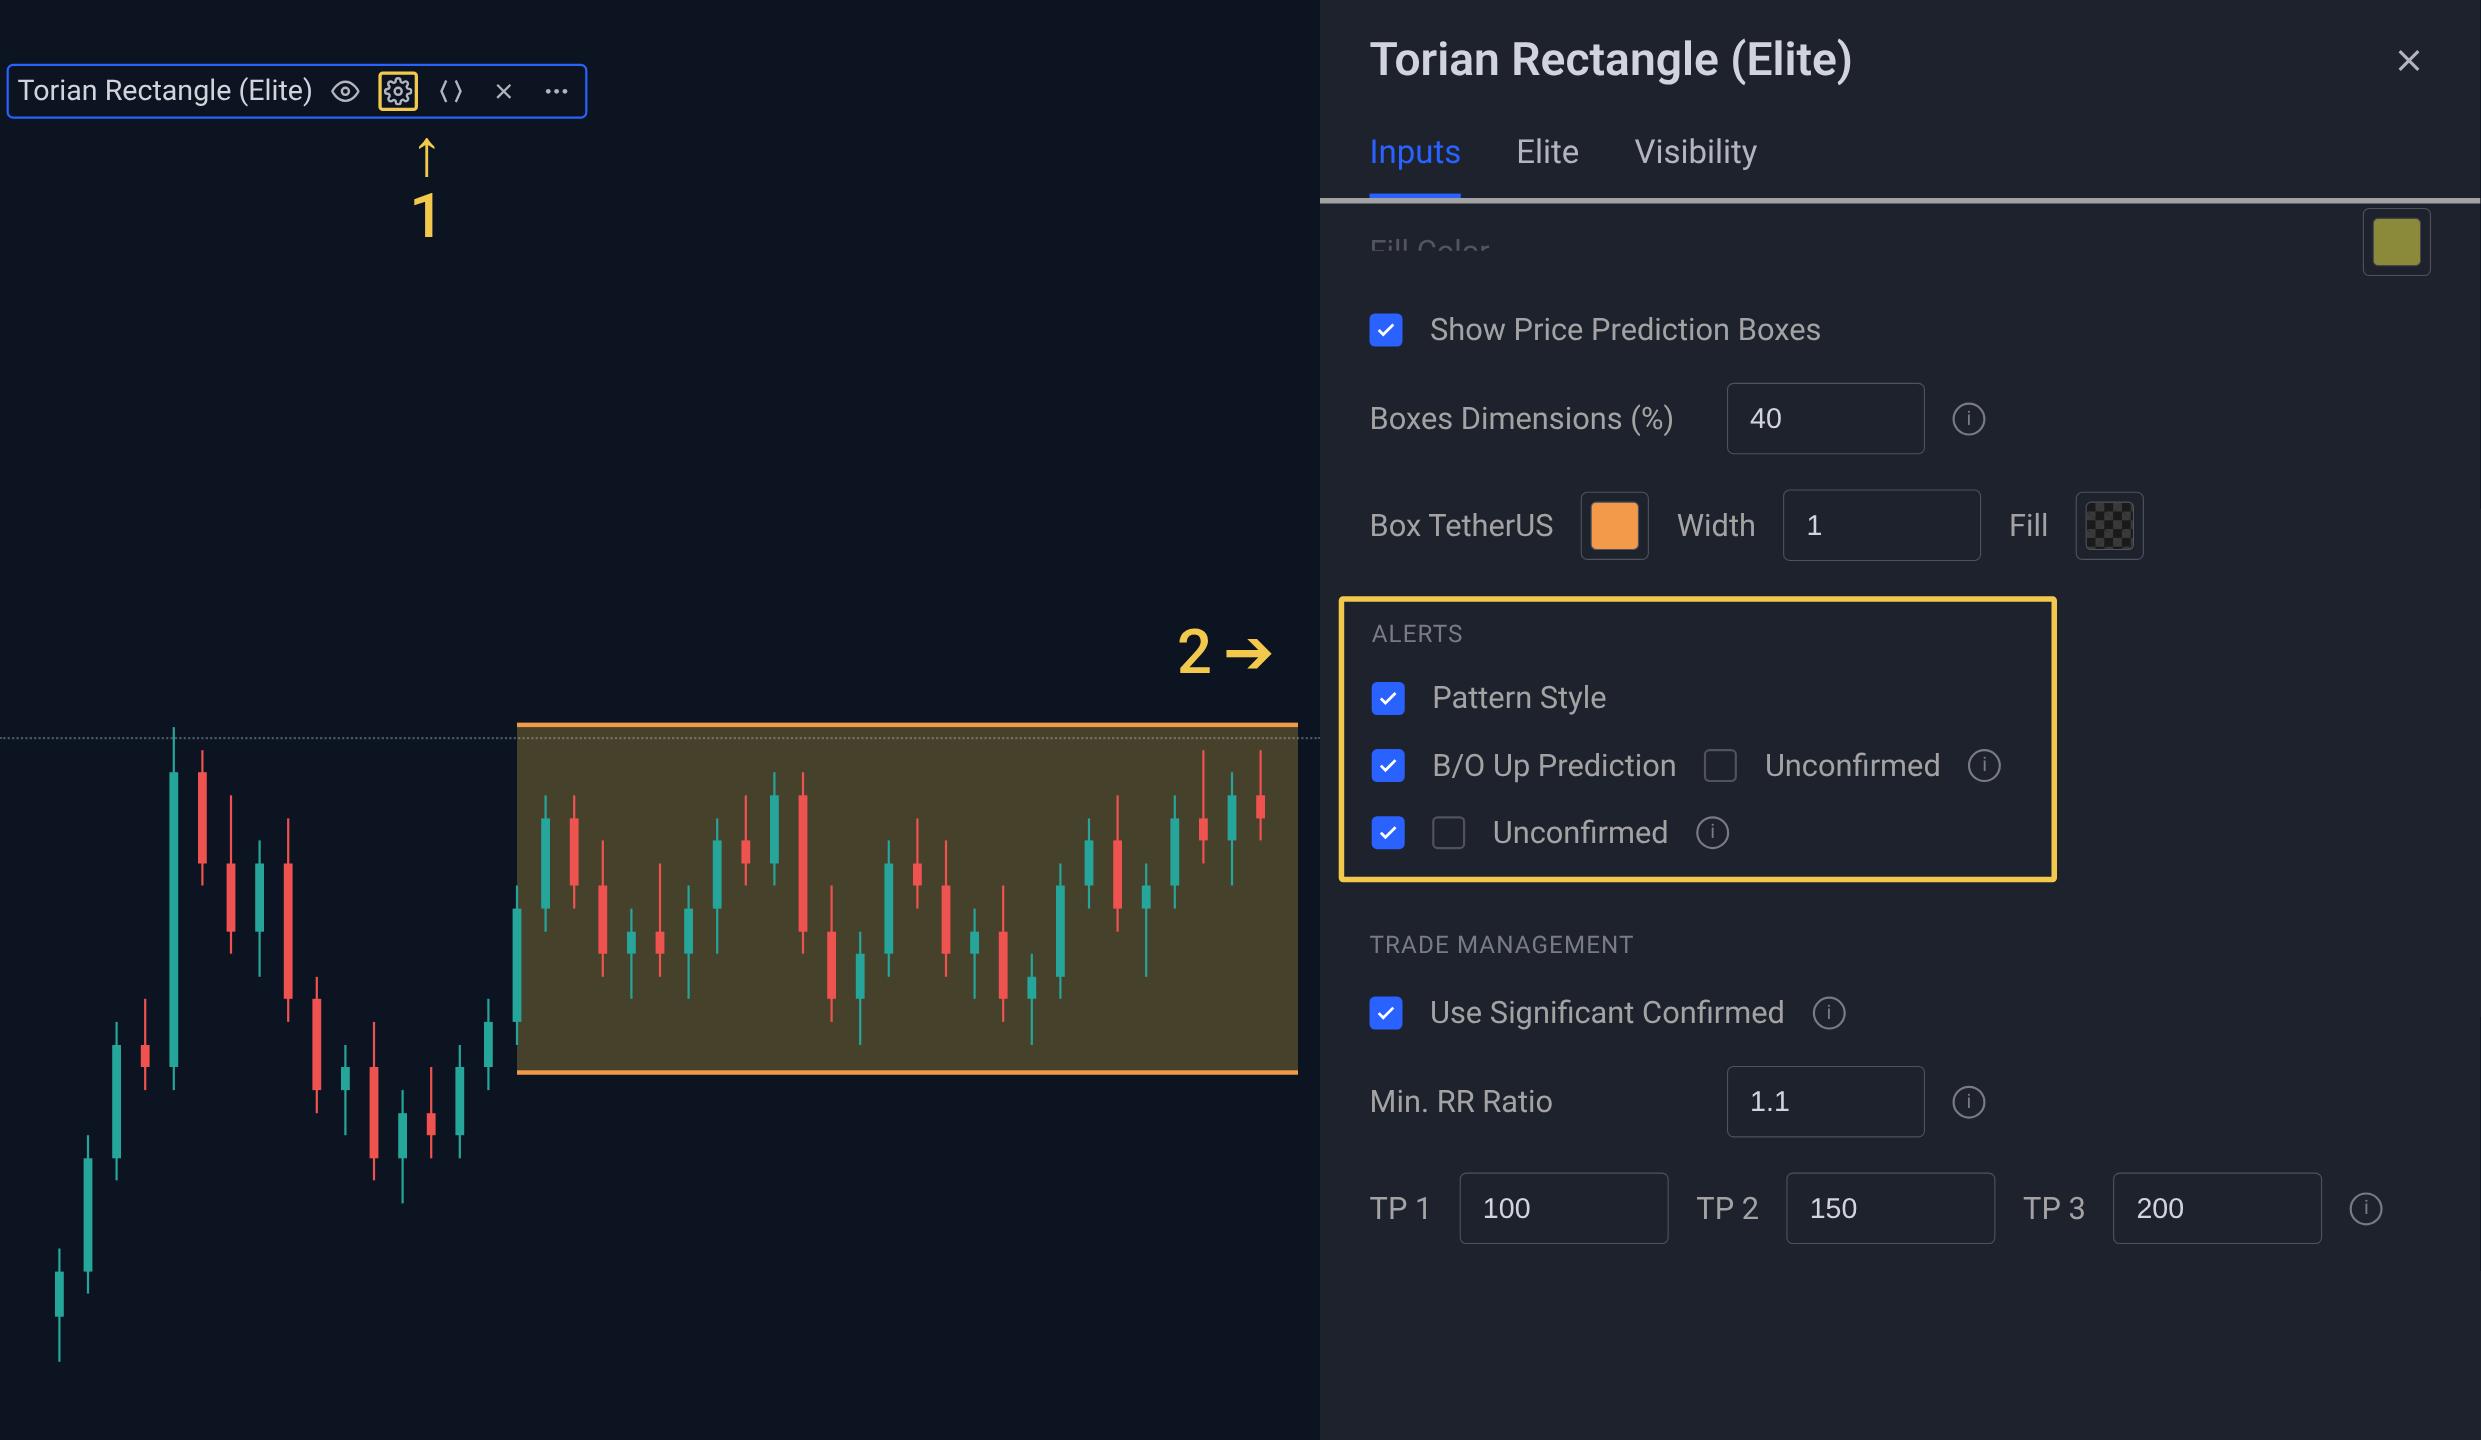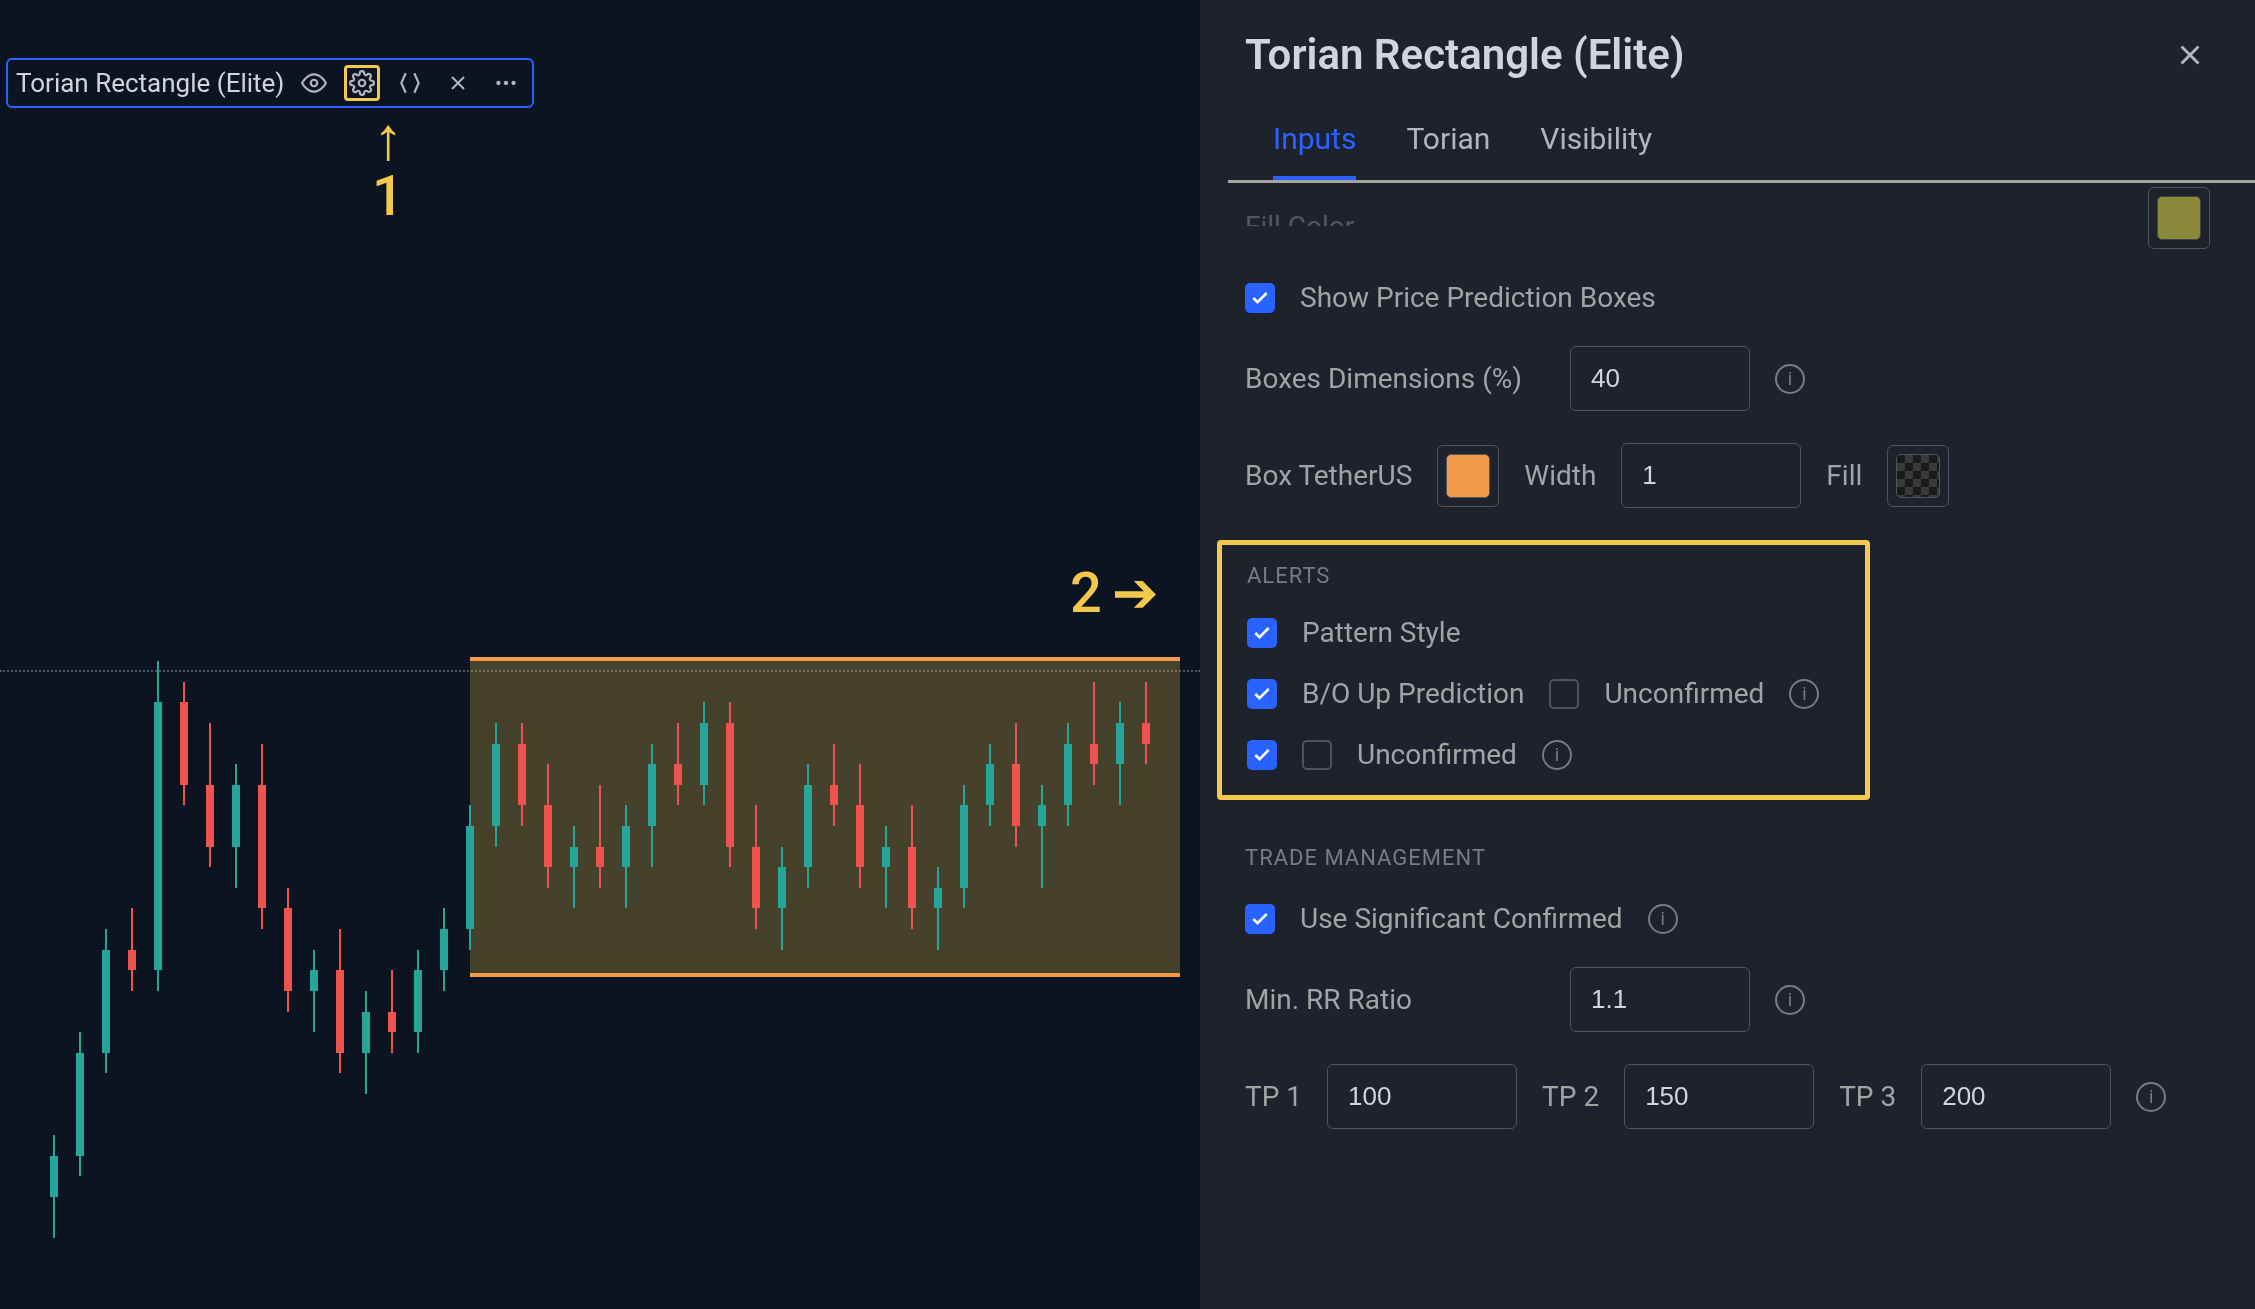--- a/index.html
+++ b/index.html
@@ -149,22 +149,21 @@
   color: #b2b5be;
   display: flex;
   align-items: center;
   justify-content: center;
 }
 
 .tabs {
   display: flex;
   gap: 50px;
   padding: 0 45px;
-  border-bottom: 3px solid #a3a3a3;
-  margin-left: 28px;
+  border-bottom: 5px solid #a3a3a3;
 }
 
 .tab {
   font-size: 30px;
   padding: 12px 0 20px 0;
   cursor: pointer;
   color: #b2b5be;
   border-bottom: 4px solid transparent;
 }
 .tab.active {
@@ -507,21 +506,21 @@
     <div class="close-btn">
       <svg width="34" height="34" viewBox="0 0 24 24" fill="none" stroke="currentColor" stroke-width="2">
           <line x1="18" y1="6" x2="6" y2="18"></line>
           <line x1="6" y1="6" x2="18" y2="18"></line>
         </svg>
     </div>
   </div>
 
   <div class="tabs">
     <div class="tab active">Inputs</div>
-    <div class="tab">Torian</div>
+    <div class="tab">Elite</div>
     <div class="tab">Visibility</div>
   </div>
 
   <div class="panel-body">
     <div class="row cutoff">
       <span class="field-label" style="opacity:.4;overflow:hidden;height:16px;">Fill Color</span>
       <span style="flex:1"></span>
       <span class="swatch-wrap" style="margin-left:205px">
           <span class="color-swatch olive"></span>
         </span>

